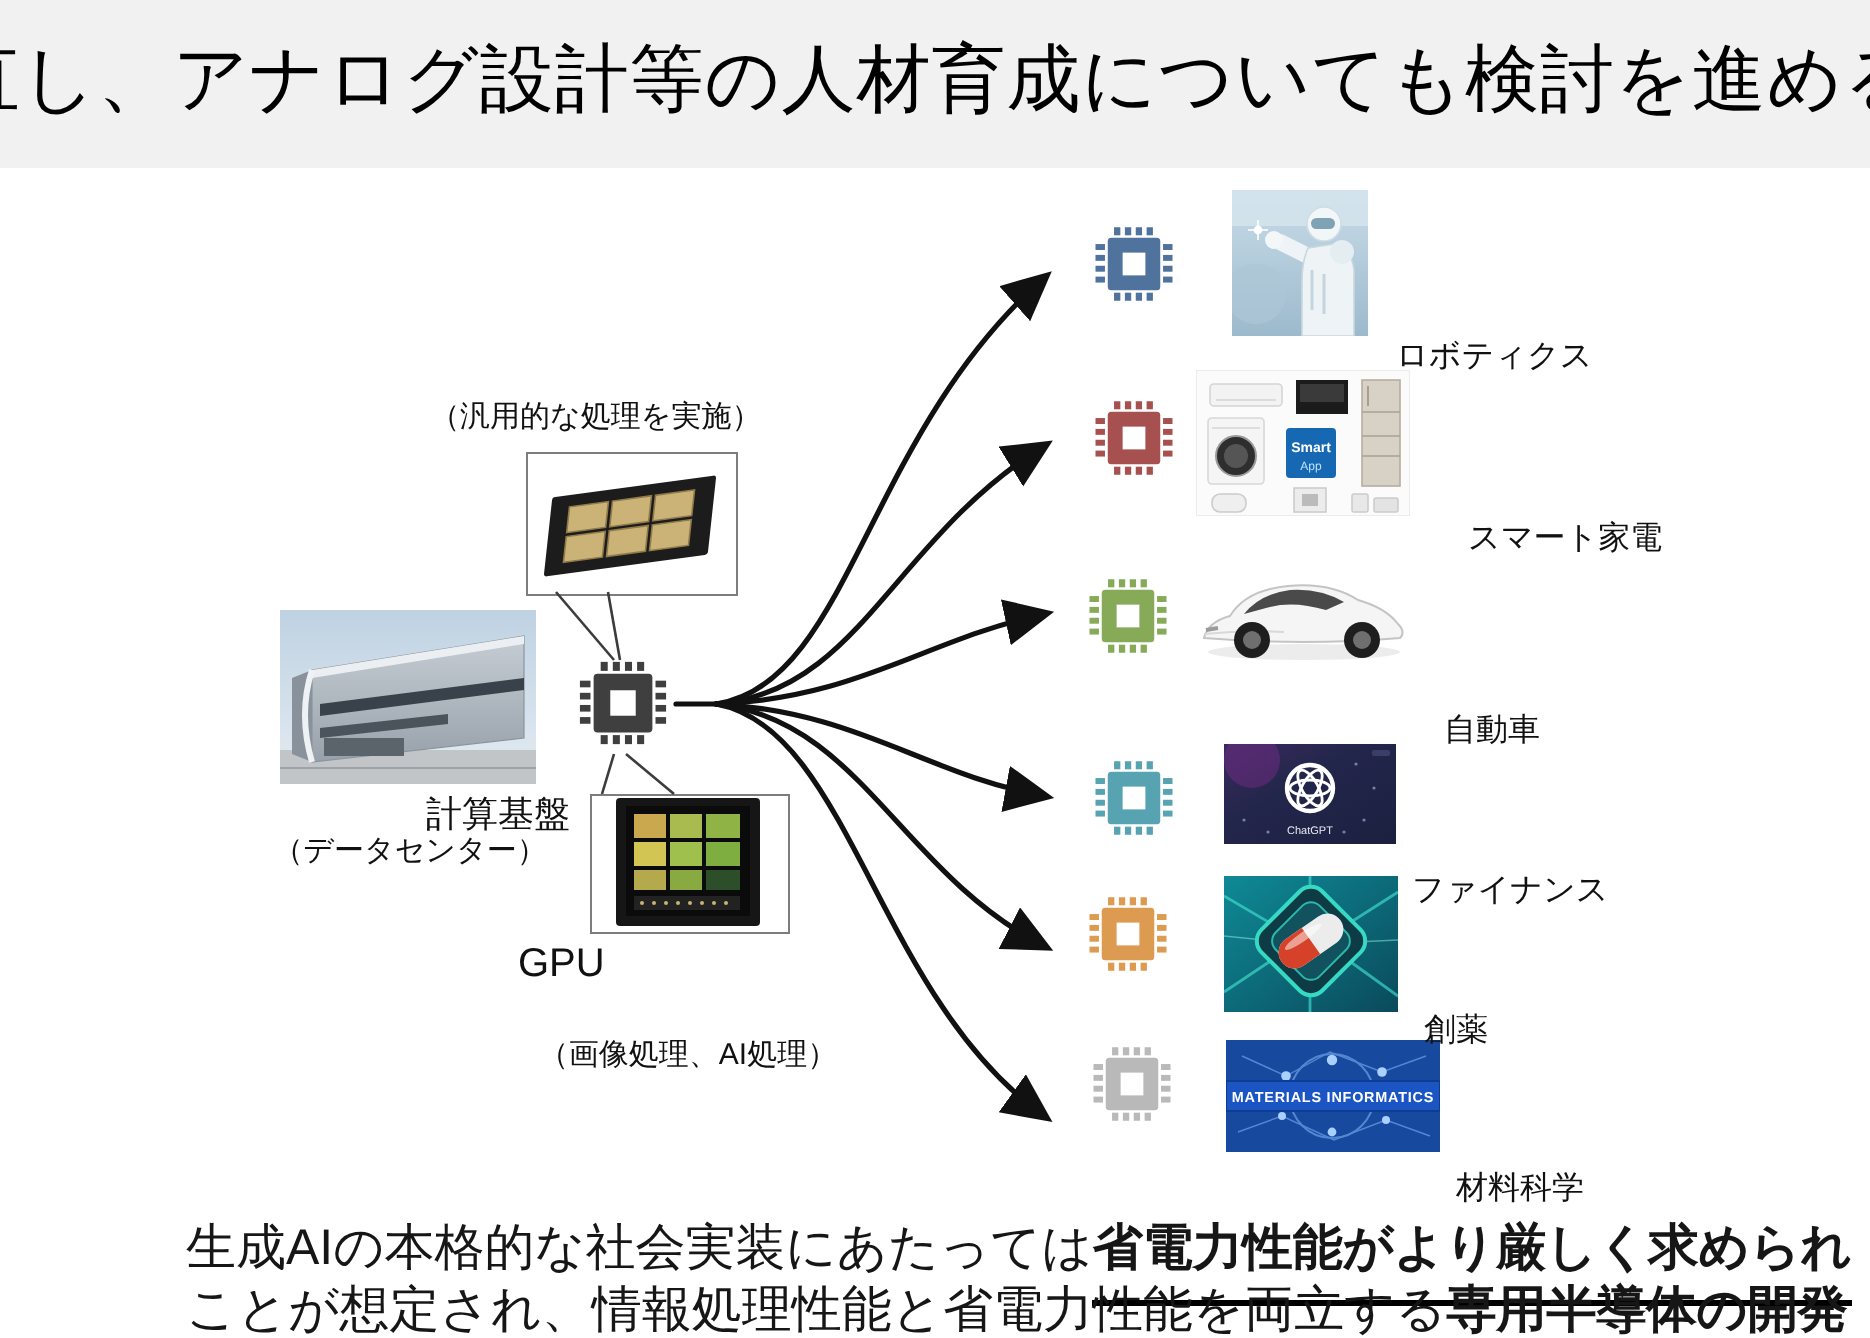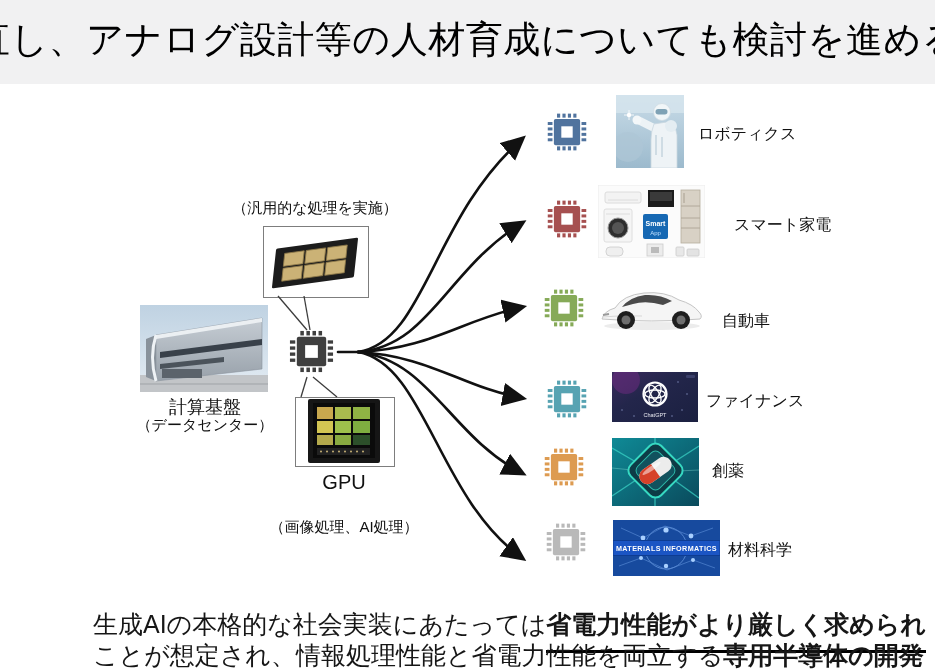--- a/index.html
+++ b/index.html
@@ -9,26 +9,26 @@
   .topbar{position:absolute;left:0;top:0;width:935px;height:84px;background:#f1f1f2;overflow:hidden;}
   .topbar .title{position:absolute;left:-27px;top:17px;font-size:37px;line-height:46px;
                  color:#000;white-space:nowrap;letter-spacing:.5px;}
   
   .footer{position:absolute;left:93px;top:609px;font-size:25px;line-height:31px;white-space:nowrap;color:#161616;}
   .footer .em{font-weight:bold;border-bottom:3px solid #000;padding-bottom:12px;}
   
   .abs{position:absolute;}
   
   .cpu-name{left:230px;top:176px;width:170px;text-align:center;font-size:20px;}
-  .cpu-desc{left:215px;top:199px;width:200px;text-align:center;font-size:15px;}
-  .gpu-name{left:259px;top:471px;width:170px;text-align:center;font-size:20px;}
+  .cpu-desc{left:215px;top:199px;width:200px;font-size:15px;}
+  .gpu-name{left:259px;top:471px;width:170px;text-align:left;font-size:20px;}
   .gpu-desc{left:244px;top:494px;width:200px;text-align:center;font-size:15px;margin-top:24px;}
-  .dc-name{left:125px;top:395px;width:160px;text-align:center;font-size:18px;}
+  .dc-name{left:125px;top:395px;width:160px;text-align:right;font-size:18px;}
   .dc-desc{left:115px;top:416px;width:180px;text-align:center;font-size:15px;}
-  .app-label{font-size:16px;white-space:nowrap;}
+  .app-label{font-size:16px;white-space:nowrap;margin-top:44px;}
   .lab1{left:698px;top:124px;} .lab2{left:734px;top:215px;} .lab3{left:722px;top:311px;}
   .lab4{left:706px;top:391px;} .lab5{left:712px;top:461px;} .lab6{left:728px;top:540px;text-align:center;}
   
   .cpu-box{left:263px;top:226px;width:104px;height:70px;background:#fff;border:1px solid #7d7d7d;z-index:2;}
   .gpu-box{left:295px;top:397px;width:98px;height:68px;background:#fff;border:1px solid #7d7d7d;z-index:2;}
   .dc-photo{left:140px;top:305px;width:128px;height:87px;}
   .img1{left:616px;top:95px;width:68px;height:73px;}
   .img2{left:598px;top:185px;width:107px;height:73px;}
   .img3{left:592px;top:273px;width:120px;height:64px;}
   .img4{left:612px;top:372px;width:86px;height:50px;}

